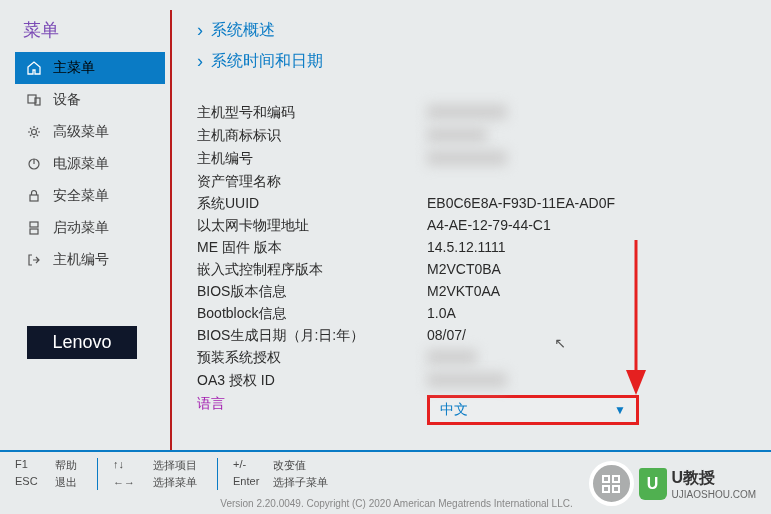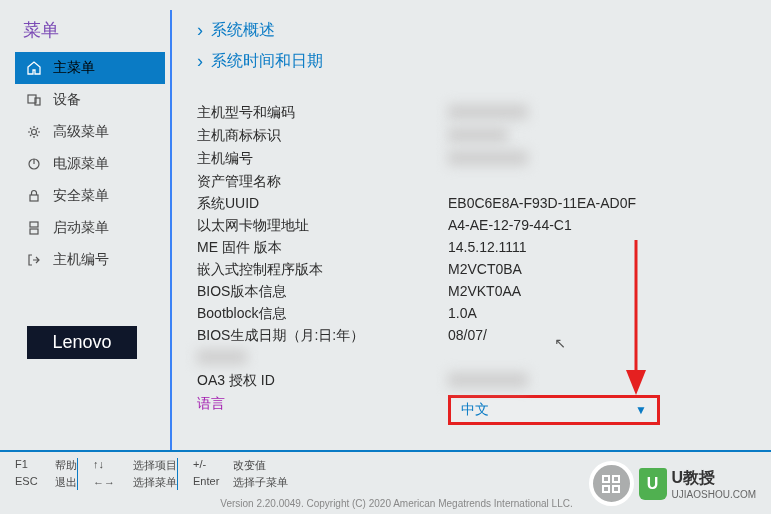--- a/index.html
+++ b/index.html
@@ -45,21 +45,21 @@
     .menu-item .icon {
       width: 18px;
       height: 18px;
       margin-right: 10px;
       display: flex;
       align-items: center;
       justify-content: center;
     }
     .main-panel {
       flex: 1;
-      border-left: 2px solid #3b82f6;
+      border-left: 2px solid #b91c1c;
       padding: 5px 15px 0 25px;
       overflow: hidden;
     }
     .nav-link {
       color: #0a7bc5;
       font-size: 16px;
       padding: 5px 0;
       cursor: pointer;
       display: flex;
       align-items: center;
@@ -69,21 +69,20 @@
       margin-right: 8px;
       font-size: 18px;
     }
     .info-section {
       margin-top: 25px;
     }
     .info-row {
       display: flex;
       padding: 2px 0;
       font-size: 14px;
-      gap: 21px;
     }
     .info-label {
       width: 230px;
       color: #2a2a2a;
       font-weight: 500;
     }
     .info-value {
       color: #2a2a2a;
       position: relative;
     }
@@ -128,20 +127,21 @@
       display: flex;
       padding: 6px 15px;
       font-size: 11px;
       color: #4a4a4a;
     }
     .footer-section {
       display: flex;
       flex-direction: column;
       gap: 2px;
       border-right: 1px solid #0a7bc5;
+      padding-right: 20px;
       margin-right: 15px;
       justify-content: space-between;
     }
     .footer-section:last-child {
       border-right: none;
     }
     .footer-item {
       display: flex;
       gap: 10px;
     }
@@ -343,20 +343,21 @@
       </div>
       <div class="info-row">
         <div class="info-label">Bootblock信息</div>
         <div class="info-value">1.0A</div>
       </div>
       <div class="info-row">
         <div class="info-label">BIOS生成日期（月:日:年）</div>
         <div class="info-value">08/07/</div>
       </div>
       <div class="info-row">
+        <div class="info-label">预装系统授权</div>
         <div class="info-value"><span class="blurred" style="min-width:50px"></span></div>
       </div>
       <div class="info-row">
         <div class="info-label">OA3 授权 ID</div>
         <div class="info-value"><span class="blurred"></span></div>
       </div>
       <div class="info-row">
         <div class="info-label language-label">语言</div>
         <div class="language-select">
           <span>中文</span>

